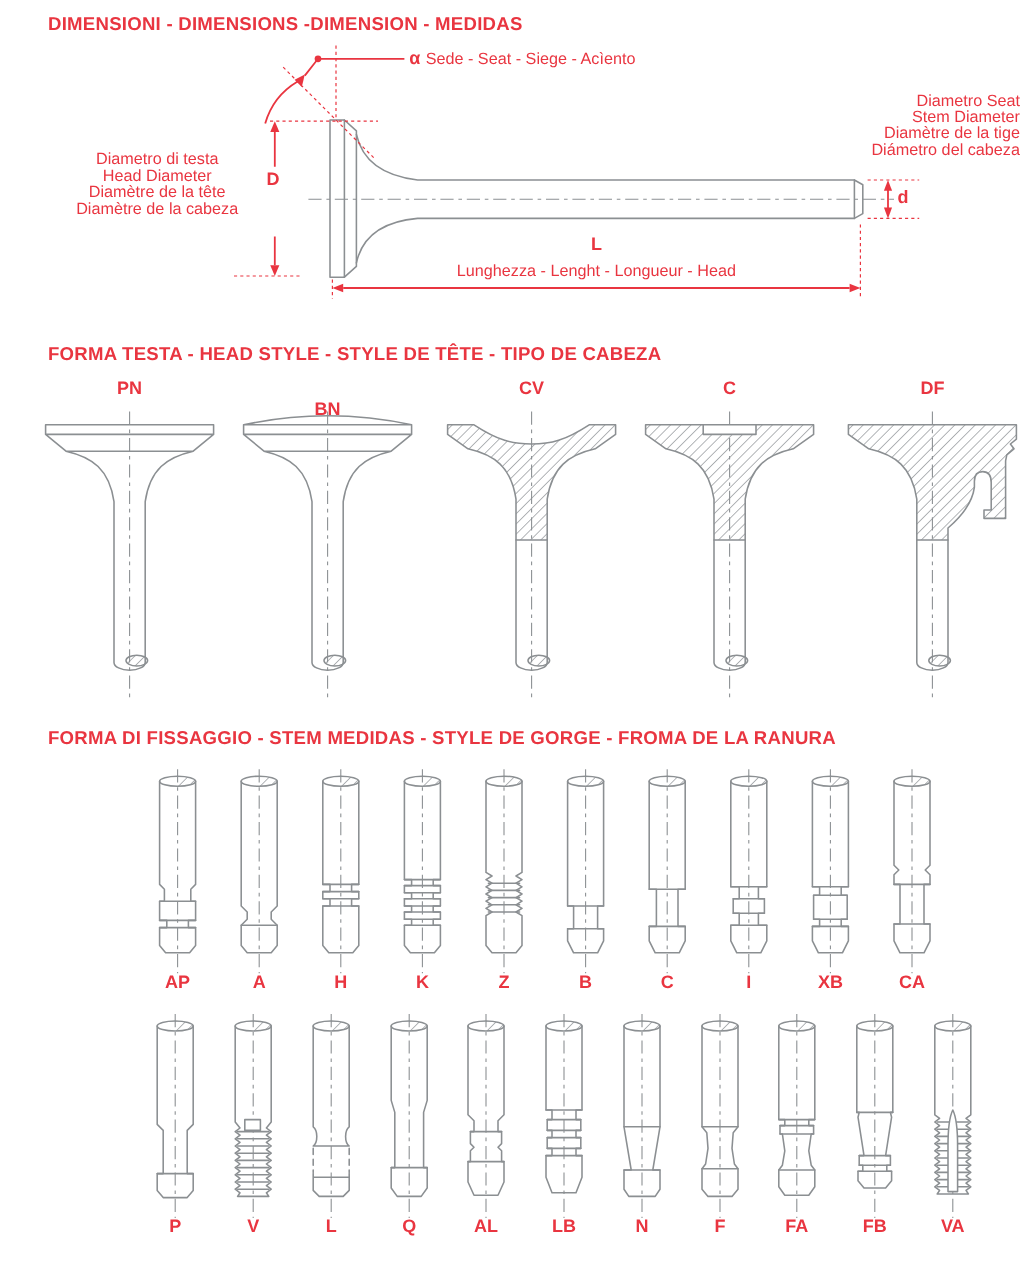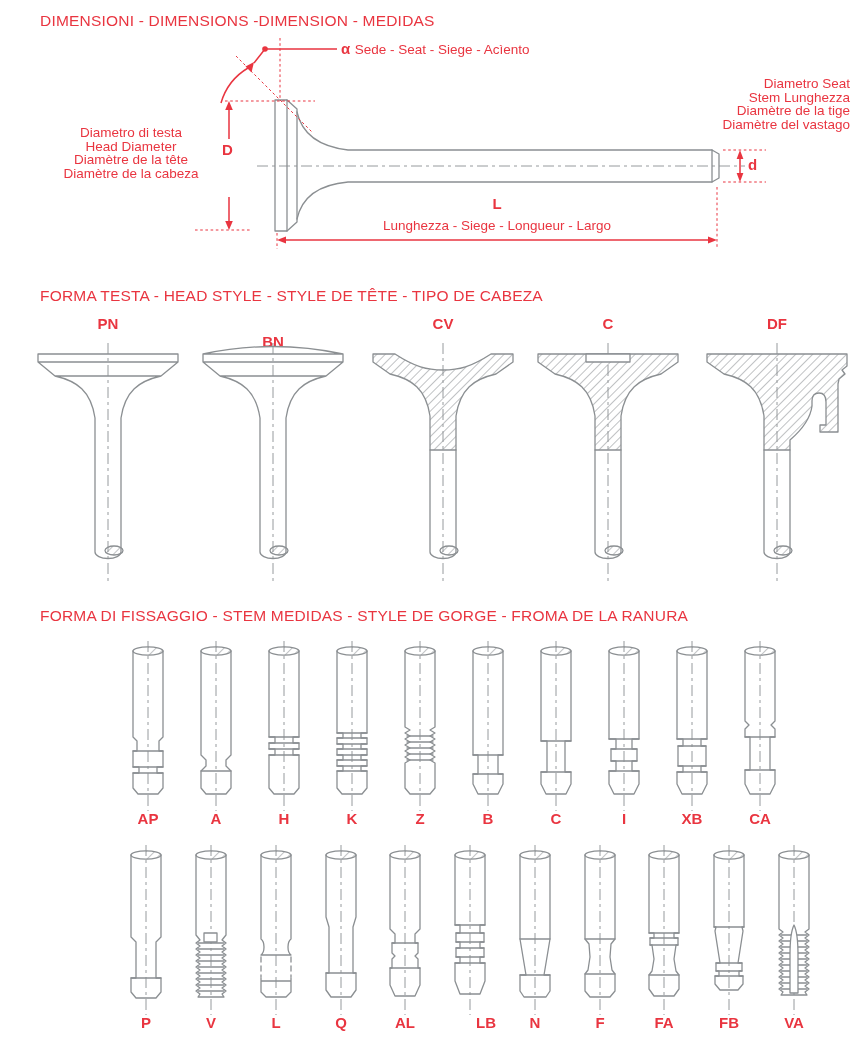--- a/index.html
+++ b/index.html
@@ -1,20 +1,20 @@
 <!DOCTYPE html>
 <html style="--red: #e93540; --gray: #8b8f92;"><head>
 <meta charset="utf-8">
 <style>
   :root{ --red:#e93540; --gray:#8b8f92; }
   html,body{margin:0;padding:0;}
   body{width:860px;height:1051px;position:relative;background:#fff;overflow:hidden;
        font-family:"Liberation Sans",sans-serif;}
   .abs{position:absolute;}
-  .ttl{color:var(--red);font-weight:normal;font-size:15.5px;letter-spacing:.2px;white-space:nowrap;}
+  .ttl{color:var(--red);font-weight:bold;font-size:15.5px;letter-spacing:.2px;white-space:nowrap;}
   .lbl{color:var(--red);font-weight:bold;font-size:15px;text-align:center;}
   .ml{color:var(--red);font-size:13.5px;line-height:13.6px;text-align:right;}
   .big{color:var(--red);font-weight:bold;font-size:15px;}
   svg{display:block;overflow:visible;}
   .ln{stroke:var(--gray);stroke-width:1.3;fill:none;stroke-linejoin:round;stroke-linecap:round;}
   .cl{stroke:var(--gray);stroke-width:.9;fill:none;stroke-dasharray:11 4 3 4;}
   .rl{stroke:var(--red);stroke-width:1.5;fill:none;}
   .rd{stroke:var(--red);stroke-width:1;fill:none;stroke-dasharray:2.6 2.6;}
   .rf{fill:var(--red);stroke:none;}
   .dash2{stroke-dasharray:5 4;}
@@ -69,28 +69,28 @@
 <div class="abs ml" style="left:40px;top:126px;width:182px;text-align:center">
   <div>Diametro di testa</div>
   <div>Head Diameter</div>
   <div>Diamètre de la tête</div>
   <div>Diamètre de la cabeza</div>
 </div>
 <div class="abs big" style="left:222px;top:141px">D</div>
 
 <div class="abs ml" style="left:600px;top:77px;width:250px;text-align:right">
   <div>Diametro Seat</div>
-  <div>Stem Lunghezza</div>
+  <div>Stem Diameter</div>
   <div>Diamètre de la tige</div>
-  <div>Diamètre del vastago</div>
+  <div>Diámetro del cabeza</div>
 </div>
 <div class="abs big" style="left:748px;top:156px">d</div>
 
 <div class="abs big" style="left:467px;top:195px;width:60px;text-align:center">L</div>
-<div class="abs ml" style="left:297px;top:219px;width:400px;text-align:center">Lunghezza - Siege - Longueur - Largo</div>
+<div class="abs ml" style="left:297px;top:219px;width:400px;text-align:center">Lunghezza - Lenght - Longueur - Head</div>
 
 <div class="abs ttl" style="left:40px;top:287px">FORMA TESTA - HEAD STYLE - STYLE DE TÊTE - TIPO DE CABEZA</div>
 <div id="heads">
     <div class="abs lbl" style="left:48px;top:315px;width:120px">PN</div>
     <div class="abs" style="left:30px;top:340px">
       <svg width="156" height="246" viewBox="0 0 156 246">
         <line class="cl" x1="78" y1="3" x2="78" y2="242"></line>
         <path class="ln" d="M8,14 L148,14 L148,22 L8,22 Z M8,22 L25,36 L131,36 L148,22 M25,36 C47,41 61,51 65,78 L65,212 M131,36 C109,41 95,51 91,78 L91,212 M65,212 A13,6.5 0 0 0 91,212"></path>
         <ellipse class="ln" style="fill:url(#h)" cx="84" cy="210.5" rx="9" ry="4.5"></ellipse>
       </svg>
@@ -329,21 +329,21 @@
         <line class="ln" x1="13" y1="80" x2="43" y2="80"></line>
         <line class="ln" x1="14" y1="88" x2="42" y2="88"></line>
         <line class="ln" x1="14" y1="97" x2="42" y2="97"></line>
         <line class="ln" x1="14" y1="103" x2="42" y2="103"></line>
         <line class="ln" x1="14" y1="112" x2="42" y2="112"></line>
         <line class="ln" x1="13" y1="118" x2="43" y2="118"></line>
         <ellipse class="ln" cx="28" cy="10" rx="15" ry="4.2"></ellipse>
         <path style="fill:url(#h)" d="M28,5.8 A15,4.2 0 0 1 43,10 A15,4.2 0 0 1 28,14.2 Z"></path>
       </svg>
     </div>
-    <div class="abs lbl" style="left:456px;top:1014px;width:60px">LB</div>
+    <div class="abs lbl" style="left:440px;top:1014px;width:60px">LB</div>
     <div class="abs" style="left:507px;top:845px">
       <svg width="56" height="172" viewBox="0 0 56 172">
         <line class="cl" x1="28" y1="0" x2="28" y2="170"></line>
         <path class="ln" d="M13,10 L13,94 L19,130 L13,130 L13,146 L17,152 L39,152 L43,146 L43,130 L37,130 L43,94 L43,10"></path>
         <line class="ln" x1="13" y1="130" x2="43" y2="130"></line>
         <line class="ln" x1="13" y1="94" x2="43" y2="94"></line>
         <ellipse class="ln" cx="28" cy="10" rx="15" ry="4.2"></ellipse>
         <path style="fill:url(#h)" d="M28,5.8 A15,4.2 0 0 1 43,10 A15,4.2 0 0 1 28,14.2 Z"></path>
       </svg>
     </div>

